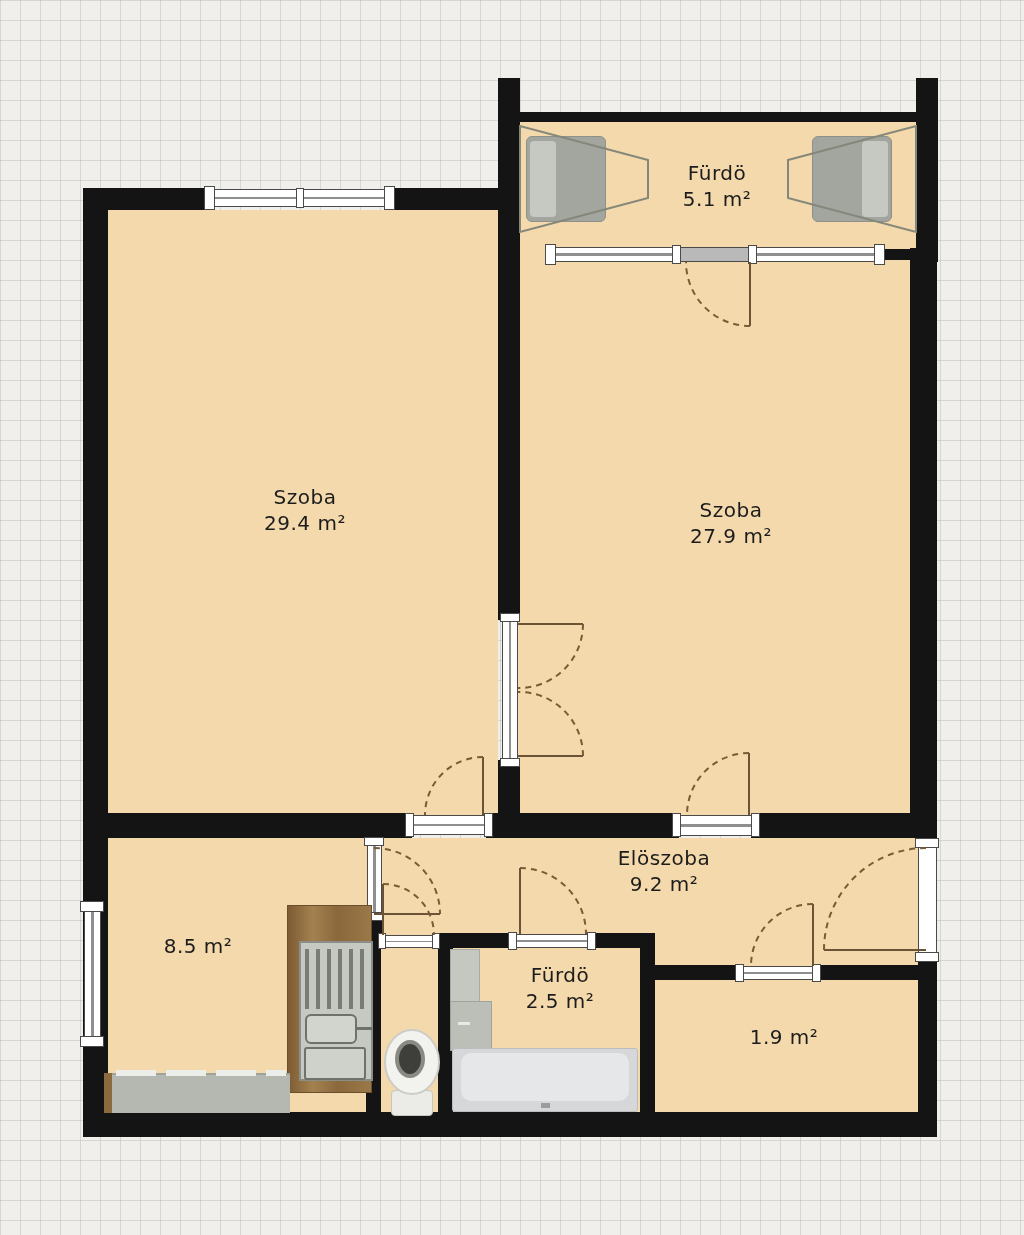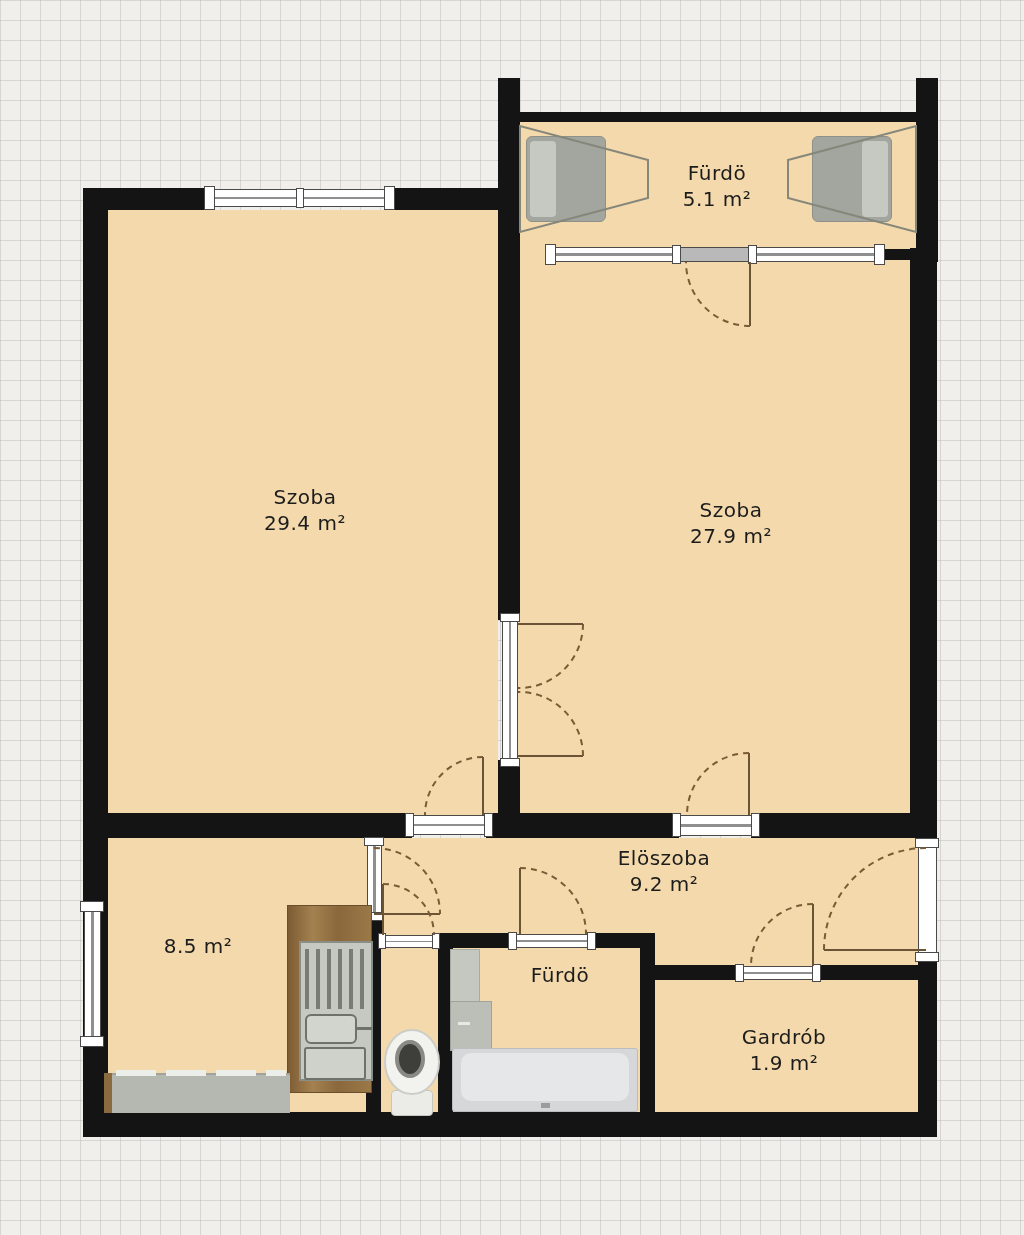--- a/index.html
+++ b/index.html
@@ -191,19 +191,19 @@
   </div>
   <div class="label" style="left:98px;top:933px;">
     <div>8.5 m²</div>
   </div>
   <div class="label" style="left:564px;top:845px;">
     <div>Elöszoba</div>
     <div>9.2 m²</div>
   </div>
   <div class="label" style="left:460px;top:962px;">
     <div>Fürdö</div>
+    <div>2.5 m²</div>
   </div>
   <div class="label" style="left:684px;top:1024px;">
-    <div>Gardrób</div>
     <div>1.9 m²</div>
   </div>
 
 </div>
 
 </body></html>

